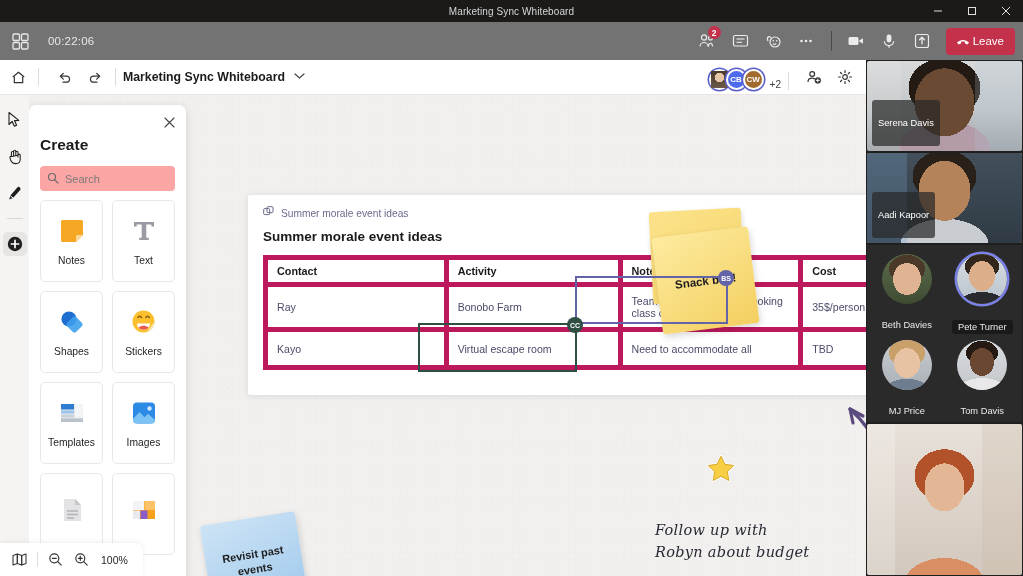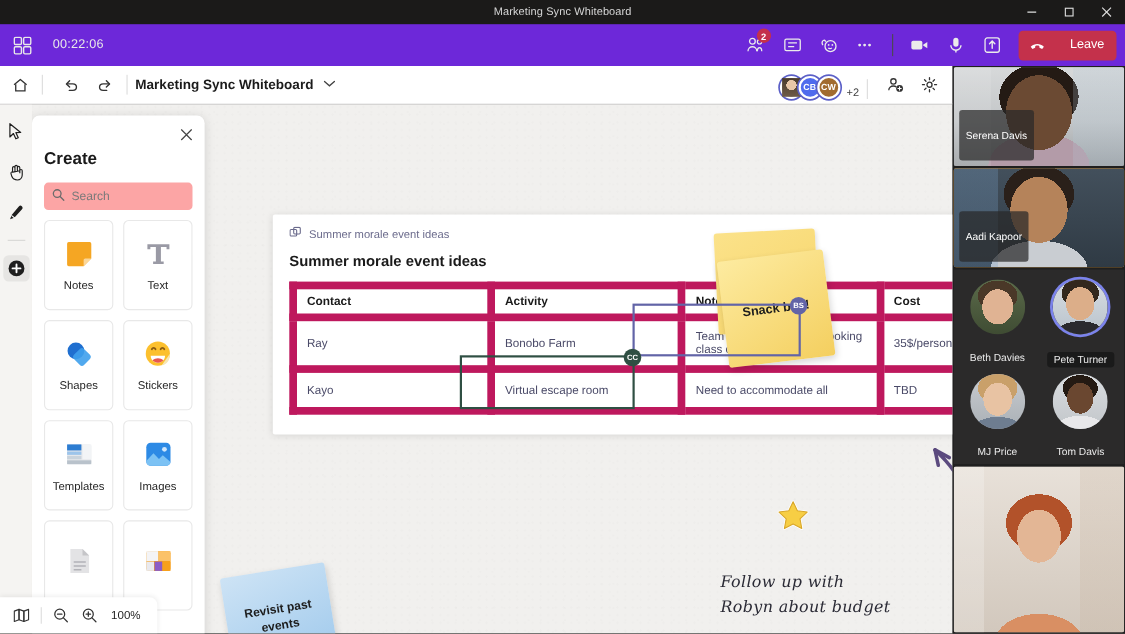--- a/index.html
+++ b/index.html
@@ -16,36 +16,36 @@
     background: #1b1a19; display: flex; align-items: center; justify-content: center;
   }
   .titlebar-text { color: #d6d6d6; font-size: 10px; letter-spacing: .1px; }
   .win-ctrls { position: absolute; right: 0; top: 0; height: 22px; display: flex; }
   .win-btn { width: 34px; height: 22px; display: flex; align-items: center; justify-content: center;
     color: #e0e0e0; font-size: 11px; }
 
   
   .meetbar {
     position: absolute; left: 0; top: 22px; width: 1023px; height: 38px;
-    background: #6d28d9; display: flex; align-items: center; color: #e9e9e9;
+    background: #737373; display: flex; align-items: center; color: #e9e9e9;
   }
   .grid-icon { margin-left: 9px; width: 22px; height: 22px; display:flex; align-items:center; justify-content:center; }
   .timer { margin-left: 17px; font-size: 11.5px; color: #e8e8e8; letter-spacing:.2px; }
   .meet-actions { margin-left: auto; display: flex; align-items: center; gap: 2px; padding-right: 8px; }
   .mbtn { width: 31px; height: 28px; border-radius: 4px; display:flex; align-items:center; justify-content:center;
     position: relative; color: #ebebeb; }
   .badge {
     position: absolute; top: -1px; right: 2px; min-width: 13px; height: 13px; border-radius: 7px;
     background: #c4314b; color: #fff; font-size: 8.5px; font-weight: bold;
     display: flex; align-items: center; justify-content: center; padding: 0 3px;
   }
   .vsep { width: 1px; height: 20px; background: #4a4a4a; margin: 0 7px; }
   .leave-btn {
     margin-left: 6px; height: 27px; background: #c4314b; color: #fff; border: none;
-    border-radius: 4px; padding: 0 11px 0 9px; display: flex; align-items: center; gap: 22px;
+    border-radius: 4px; padding: 0 11px 0 9px; display: flex; align-items: center; gap: 2px;
     font-size: 11.5px; font-family: inherit; cursor: pointer;
   }
 
   
   .wb-appbar {
     position: absolute; left: 0; top: 60px; width: 866px; height: 35px;
     background: #fff; display: flex; align-items: center; border-bottom: 1px solid #e6e6e6;
   }
   .wb-ibtn { width: 26px; height: 26px; display:flex; align-items:center; justify-content:center;
     border-radius: 4px; color: #333; margin-left: 5px; }
@@ -112,21 +112,21 @@
 
   
   .tablecard {
     position: absolute; left: 248px; top: 100px; width: 704px; height: 200px;
     background: #fff; box-shadow: 0 1px 7px rgba(0,0,0,0.10); border-radius: 2px; padding: 11px 15px;
   }
   .tc-crumb { display: flex; align-items: center; gap: 6px; color: #6b6b8c; font-size: 10.2px; margin-bottom: 9px; }
   .tc-title { font-size: 13.5px; font-weight: 700; color: #1a1a1a; margin-bottom: 11px; }
   table.wbt { width: 100%; border-collapse: collapse; table-layout: fixed; }
   table.wbt th, table.wbt td {
-    border: 7px solid #be185d; padding: 8px 9px; text-align: left; font-size: 10.6px;
+    border: 5px solid #be185d; padding: 8px 9px; text-align: left; font-size: 10.6px;
     height: 38px; vertical-align: middle;
   }
   table.wbt th { font-weight: 700; color: #1a1a1a; font-size: 10.8px; height: 27px; padding: 5px 9px; }
   table.wbt td { color: #4a4a68; }
   .tc-avatars { position: absolute; right: 14px; top: 14px; display: flex; }
 
   
   .sel {
     position: absolute; pointer-events: none; z-index: 3;
   }

